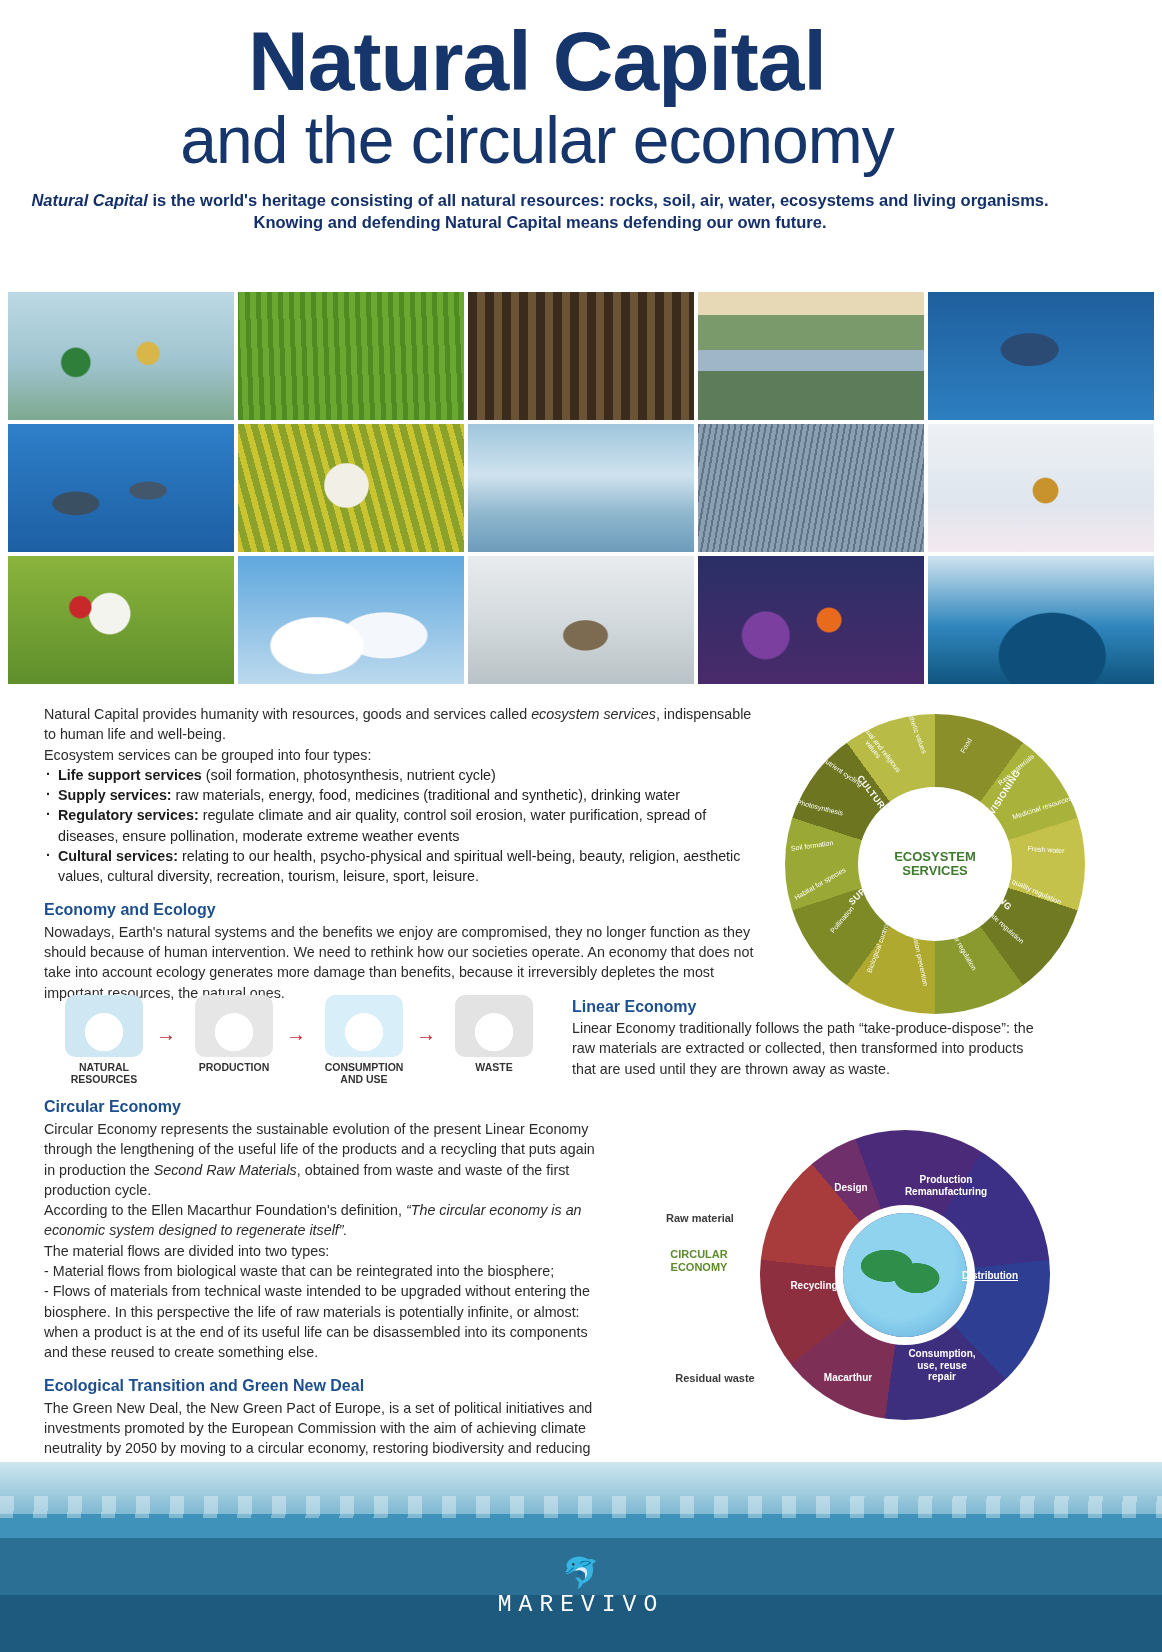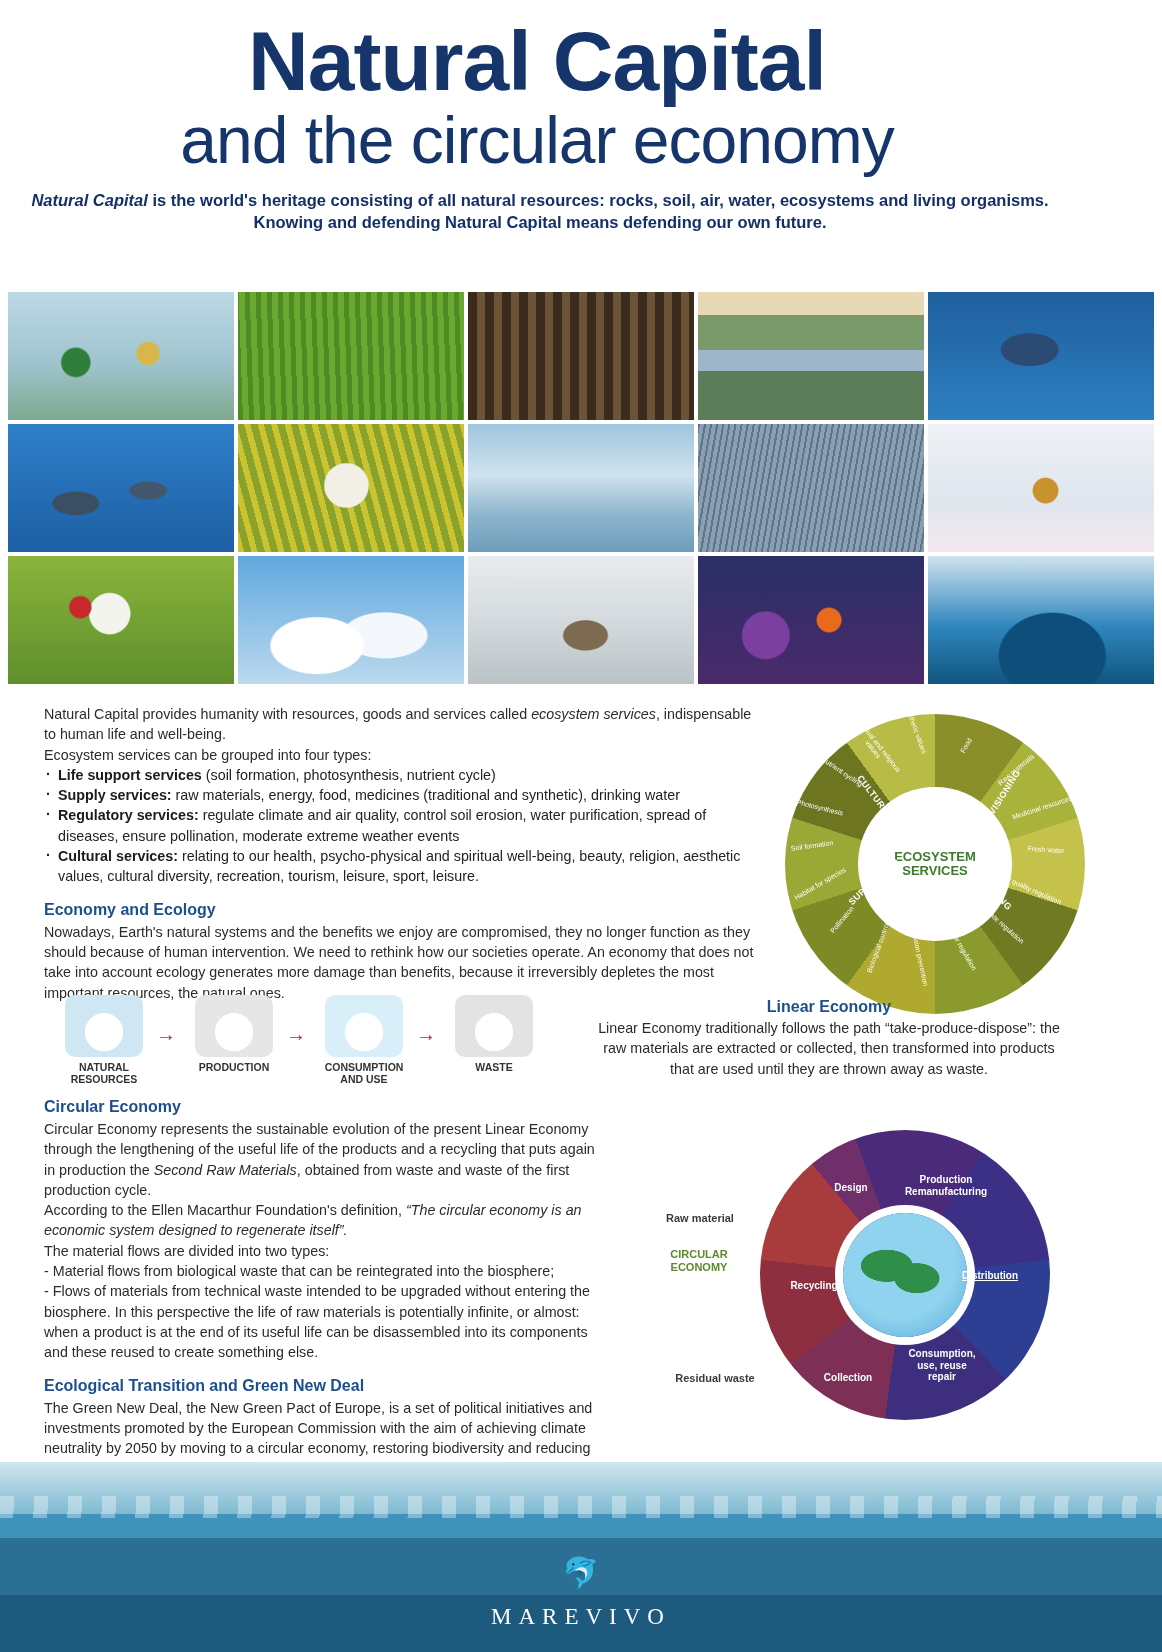--- a/index.html
+++ b/index.html
@@ -138,21 +138,21 @@
   .linear{position:absolute;left:60px;top:295px;width:520px;height:100px;}
   .le-node{position:absolute;width:88px;text-align:center;}
   .le-circ{width:78px;height:62px;margin:0 auto;border-radius:10px;}
   .le-cap{font-size:10.5px;font-weight:700;color:#333;margin-top:4px;line-height:1.15;}
   .le-arrow{position:absolute;top:28px;font-size:20px;color:#c8202a;font-weight:700;}
   .n1 .le-circ{background:radial-gradient(circle at 50% 60%,#ffffff 0 35%,#cfe7f2 36%);}
   .n2 .le-circ{background:radial-gradient(circle at 50% 60%,#ffffff 0 35%,#e6e6e6 36%);}
   .n3 .le-circ{background:radial-gradient(circle at 50% 60%,#ffffff 0 35%,#d8eef8 36%);}
   .n4 .le-circ{background:radial-gradient(circle at 50% 60%,#ffffff 0 35%,#e3e3e3 36%);}
 
-  .linear-text{position:absolute;left:594px;top:298px;width:470px;text-align:center;}
+  .linear-text{position:absolute;left:572px;top:298px;width:470px;}
   .linear-text h2{margin:0 0 2px 0;font-size:16px;font-weight:700;color:#1d4f8f;}
 
   .circ-text{position:absolute;left:44px;top:398px;width:560px;}
 
   
   .ce-wrap{position:absolute;left:640px;top:420px;width:500px;height:320px;}
   .ce-circle{position:absolute;left:120px;top:10px;width:290px;height:290px;border-radius:50%;
     background:conic-gradient(from -20deg,
       #4b2a7a 0deg 52deg,
       #3b2f86 52deg 104deg,
@@ -175,21 +175,21 @@
   
   .footer{position:absolute;left:0;top:1462px;width:1162px;height:190px;
     background:linear-gradient(#2f7ea8 0 18%,#3f93bb 18% 40%,#2b6f95 40% 70%,#1d5a7e 70% 100%);
     overflow:hidden;}
   .footer::before{content:"";position:absolute;left:0;top:0;width:1162px;height:52px;
     background:linear-gradient(#cfe7ef,#7fb9d2);}
   .footer::after{content:"";position:absolute;left:0;top:34px;width:1162px;height:22px;
     background:repeating-linear-gradient(92deg,rgba(255,255,255,.35) 0 14px,rgba(255,255,255,0) 14px 34px);}
   .brand{position:absolute;left:0;right:0;top:96px;text-align:center;color:#ffffff;}
   .brand-mark{font-size:30px;line-height:1;}
-  .brand-name{font-size:23px;letter-spacing:7px;font-family:Liberation Serif, serif;margin-top:16px;}
+  .brand-name{font-size:23px;letter-spacing:7px;font-family:Liberation Mono, monospace;margin-top:4px;}
 </style>
 </head>
 <body>
 
 <div class="page">
 
   <div class="title-block">
     <div class="title-1">Natural Capital</div>
     <div class="title-2">and the circular economy</div>
     <div class="intro">
@@ -317,21 +317,21 @@
       <div class="ce-side" style="left:0px;top:92px;width:120px;">Raw material</div>
       <div class="ce-side" style="left:0px;top:252px;width:150px;">Residual waste</div>
 
       <div class="ce-lbl" style="left:176px;top:62px;width:70px;white-space:pre-line;">Design</div>
       <div class="ce-lbl" style="left:258px;top:54px;width:96px;white-space:pre-line;">Production
 Remanufacturing</div>
       <div class="ce-lbl" style="left:308px;top:150px;width:84px;white-space:pre-line;text-decoration:underline;">Distribution</div>
       <div class="ce-lbl" style="left:256px;top:228px;width:92px;white-space:pre-line;">Consumption,
 use, reuse
 repair</div>
-      <div class="ce-lbl" style="left:168px;top:252px;width:80px;white-space:pre-line;">Collection</div>
+      <div class="ce-lbl" style="left:168px;top:252px;width:80px;white-space:pre-line;">Macarthur</div>
       <div class="ce-lbl" style="left:134px;top:160px;width:80px;white-space:pre-line;">Recycling</div>
     </div>
 
   </div>
 
   <div class="footer">
     <div class="brand">
       <div class="brand-mark">🐬</div>
       <div class="brand-name">MAREVIVO</div>
     </div>

